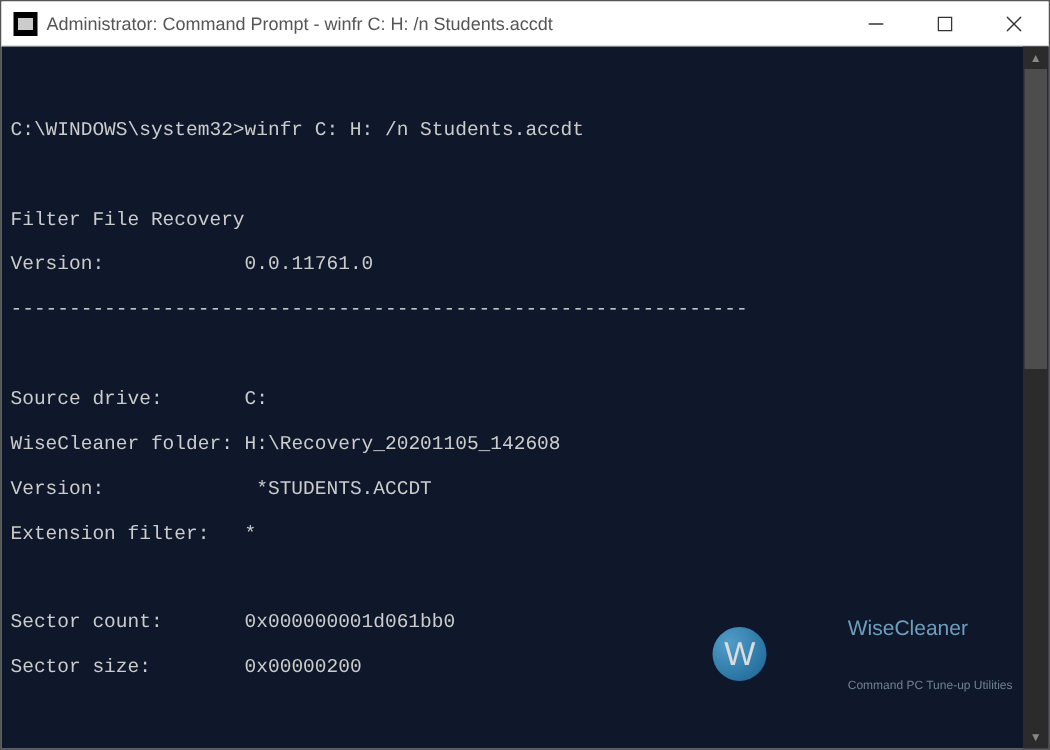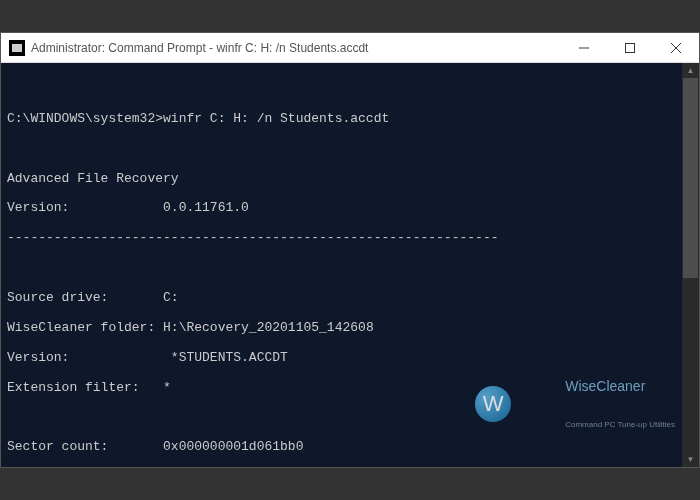--- a/index.html
+++ b/index.html
@@ -1,17 +1,17 @@
 <!DOCTYPE html>
 <html><head>
   <meta charset="utf-8">
   <style>
     * { margin: 0; padding: 0; box-sizing: border-box; }
     body { background: #333; font-family: 'Segoe UI', Tahoma, sans-serif; display: flex; align-items: center; justify-content: center; width: 700px; height: 500px; }
-    .window { width: 700px; height: 436px; background: #fff; border: 1px solid #555; display: flex; flex-direction: column; position: relative; }
+    .window { width: 700px; height: 500px; background: #fff; border: 1px solid #555; display: flex; flex-direction: column; position: relative; }
     .titlebar { height: 30px; background: #fff; display: flex; align-items: center; border-bottom: 1px solid #ddd; }
     .titlebar-icon { width: 16px; height: 16px; margin-left: 8px; margin-right: 6px; background: #000; display: flex; align-items: center; justify-content: center; }
     .titlebar-icon-inner { width: 10px; height: 8px; background: #ccc; }
     .titlebar-title { font-size: 12px; color: #555; flex: 1; }
     .titlebar-buttons { display: flex; }
     .titlebar-btn { width: 46px; height: 30px; display: flex; align-items: center; justify-content: center; color: #333; font-size: 14px; }
     .terminal { flex: 1; background: #0f172a; color: #ccc; font-family: 'Consolas', 'Courier New', monospace; font-size: 13px; line-height: 1.15; padding: 4px 6px; overflow: hidden; position: relative; white-space: pre; }
     .terminal-line { display: block; }
     .scrollbar { position: absolute; right: 0; top: 30px; bottom: 0; width: 17px; background: #2b2b2b; }
     .scrollbar-thumb { position: absolute; left: 1px; right: 1px; top: 15px; height: 200px; background: #4d4d4d; }
@@ -49,21 +49,21 @@
             <line x1="10" y1="0" x2="0" y2="10" stroke="#333" stroke-width="1"></line>
           </svg>
       </div>
     </div>
   </div>
 
   <div class="terminal">
 <span class="terminal-line"> </span>
 <span class="terminal-line"><span>C:\WINDOWS\system32&gt;</span><span>winfr C: H: /n Students.accdt</span></span>
 <span class="terminal-line"> </span>
-<span class="terminal-line">Advanced File Recovery</span>
+<span class="terminal-line">Filter File Recovery</span>
 <span class="terminal-line"><span>Version:</span>            <span>0.0.11761.0</span></span>
 <span class="terminal-line">---------------------------------------------------------------</span>
 <span class="terminal-line"> </span>
 <span class="terminal-line"><span>Source drive:</span>       <span>C:</span></span>
 <span class="terminal-line"><span>WiseCleaner folder:</span> <span>H:\Recovery_20201105_142608</span></span>
 <span class="terminal-line"><span>Version:</span>             <span>*STUDENTS.ACCDT</span></span>
 <span class="terminal-line"><span>Extension filter:</span>   <span>*</span></span>
 <span class="terminal-line"> </span>
 <span class="terminal-line"><span>Sector count:</span>       <span>0x000000001d061bb0</span></span>
 <span class="terminal-line"><span>Sector size:</span>        <span>0x00000200</span></span>

